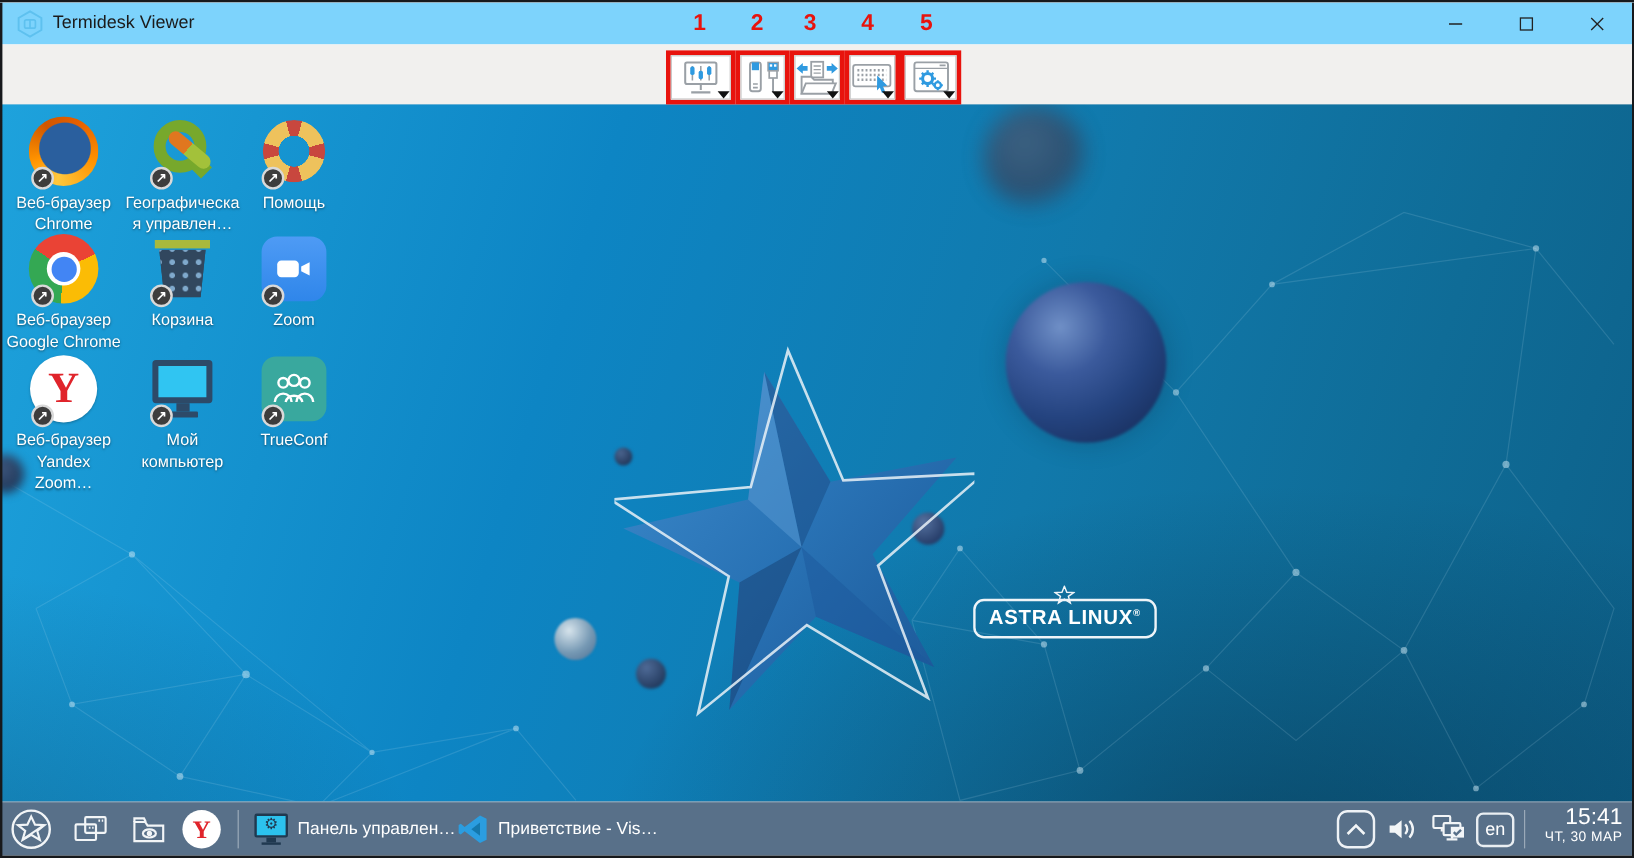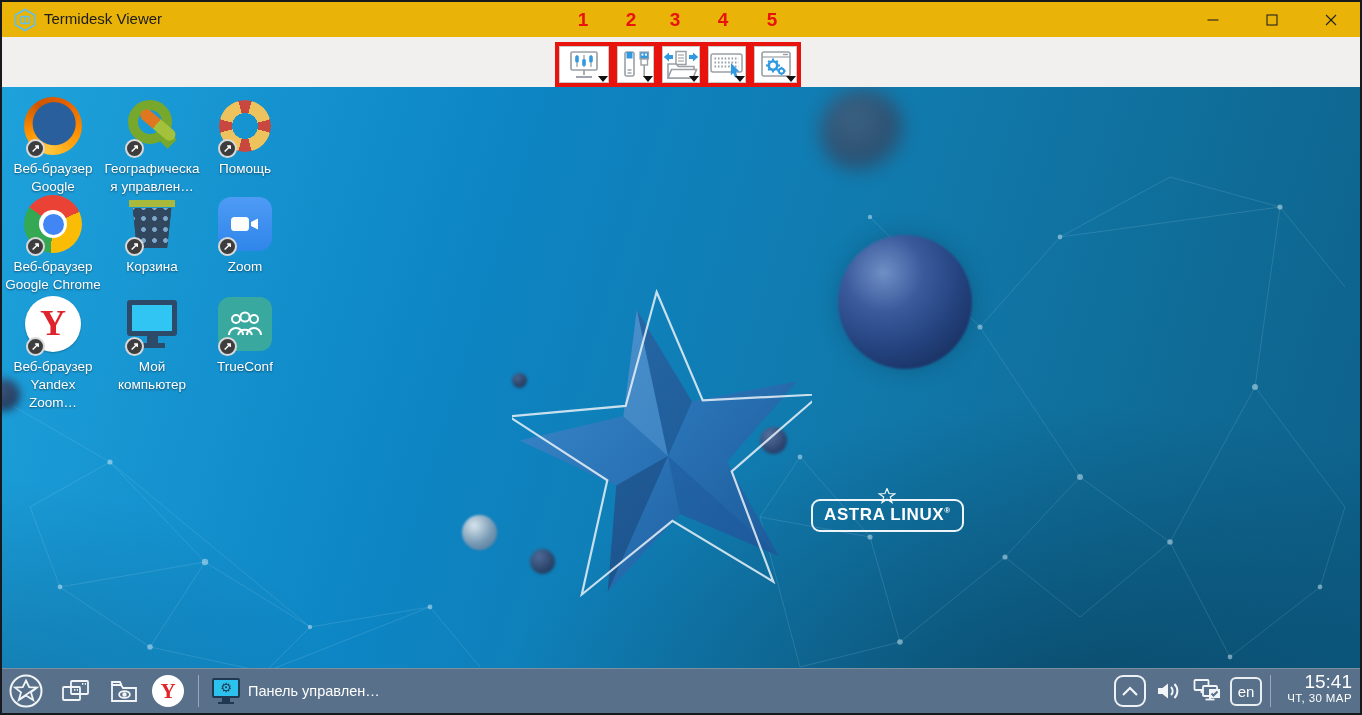--- a/index.html
+++ b/index.html
@@ -2,21 +2,21 @@
 <html><head>
 <meta charset="utf-8">
 <style>
   html,body{margin:0;padding:0;background:#2a2a2a;font-family:"Liberation Sans",sans-serif;}
   #window{position:relative;width:1362px;height:715px;background:#fff;overflow:hidden;
           border-top:2px solid #17191c;box-sizing:border-box;}
   #window:before{content:"";position:absolute;left:0;top:0;bottom:0;width:2px;background:#17191c;z-index:99;}
   #window:after{content:"";position:absolute;right:0;top:0;bottom:0;width:2px;background:#17191c;z-index:99;}
 
   
-  .titlebar{position:absolute;left:0;top:0;width:100%;height:35px;background:#eab308;text-decoration:underline;}
+  .titlebar{position:absolute;left:0;top:0;width:100%;height:35px;background:#7dd3fc;text-decoration:underline;}
   .app-icon{position:absolute;left:13px;top:6px;width:24px;height:24px;}
   .title-text{position:absolute;left:44px;top:8px;font-size:15px;color:#1b1b1b;}
   .winbtn{position:absolute;top:4px;width:46px;height:28px;display:flex;align-items:center;justify-content:center;cursor:default;}
   .winbtn svg{stroke:#222;stroke-width:1.1;fill:none;}
 
   
   .toolbar{position:absolute;left:0;top:35px;width:100%;height:50px;background:#f1f0ee;border-bottom:1px solid #e3e2e0;}
   .anno-num{position:absolute;top:7px;transform:translateX(-50%);color:#e8130d;font-size:19px;font-weight:bold;z-index:40;}
   .anno-box{position:absolute;top:40px;height:45px;border:4px solid #e8130d;box-sizing:border-box;z-index:30;background:transparent;display:flex;align-items:center;justify-content:center;}
   .tool-tile{position:relative;width:100%;height:100%;background:#fff;border:1px solid #c9c9c9;box-sizing:border-box;display:flex;align-items:center;justify-content:center;}
@@ -311,21 +311,21 @@
       </svg>
       <div class="astra-box"><span>ASTRA LINUX</span><span class="astra-reg">®</span></div>
     </div>
 
 
     <div class="dcell" style="left:4px;top:8px;">
       <div class="dicon">
           <div class="ic-firefox"></div>
         <span class="badge">↗</span>
         </div>
-      <div class="dlabel">Веб-браузер Google</div>
+      <div class="dlabel">Веб-браузер Chrome</div>
     </div>
     <div class="dcell" style="left:103px;top:8px;">
       <div class="dicon">
         <div class="ic-qgis">
           <div class="qgis-ring"></div>
             <div class="qgis-tail"></div>
             <div class="qgis-pencil"></div>
         </div>
         <span class="badge">↗</span>
         </div>
@@ -451,20 +451,27 @@
       <span class="cp-icon">
         <span class="cp-screen">
             <span class="cp-gear">⚙</span>
           </span>
         <span class="cp-neck"></span>
           <span class="cp-base"></span>
       </span>
       <span>Панель управлен…</span>
     </div>
 
+    <div class="task" style="left:381px;">
+      <svg width="26" height="26" viewBox="0 0 26 26">
+        <polygon points="19,1.5 24.5,4.2 24.5,21.8 19,24.5 6.2,14.8 3,17.5 1.2,16.4 1.2,9.6 3,8.5 6.2,11.2" fill="#2b9de0"></polygon>
+        <polygon points="19,7.5 19,18.5 11.8,13" fill="#1478ad"></polygon>
+      </svg>
+      <span>Приветствие - Vis…</span>
+    </div>
 
     <div class="tb-item" style="left:1112px;width:36px;">
       <div class="tray-chevron">
         <svg width="18" height="12" viewBox="0 0 18 12" fill="none" stroke="#f2f5f7" stroke-width="2.2">
             <polyline points="2,10 9,3 16,10"></polyline>
           </svg>
       </div>
     </div>
 
     <div class="tb-item" style="left:1150px;width:38px;">

